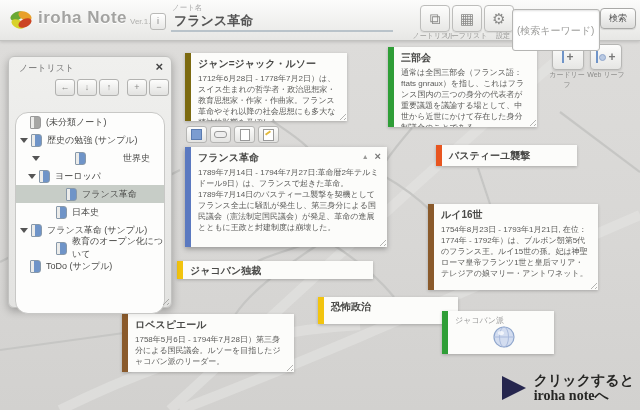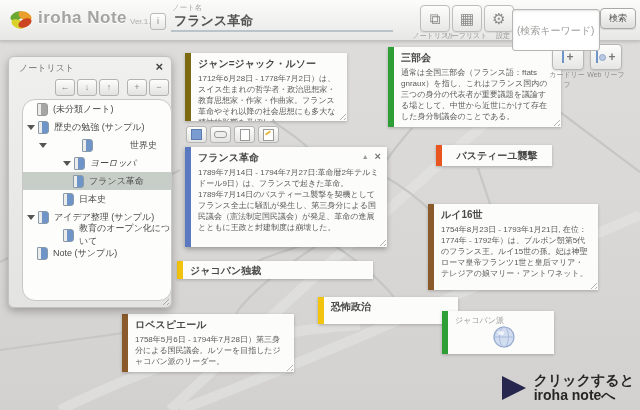--- a/index.html
+++ b/index.html
@@ -48,24 +48,24 @@
 
   
   .card{position:absolute;background:#fcfcfa;z-index:3;box-shadow:0 1px 3px rgba(0,0,0,.22);
         border-left:6px solid #999;padding:4px 7px 4px 7px;box-sizing:border-box;overflow:hidden;}
   .card .ttl{font-size:10px;font-weight:bold;color:#4a4a48;margin-bottom:2px;}
   .card .bdy{font-size:8px;line-height:11px;color:#5a5a58;white-space:pre-line;}
   .grip{position:absolute;right:1px;bottom:1px;width:9px;height:9px;
         background:repeating-linear-gradient(135deg,transparent 0 2px,#b3b3b1 2px 3px);
         clip-path:polygon(100% 0,100% 100%,0 100%);}
   .c0{left:185px;top:53px;width:162px;height:68px;border-left-color:#7c6a10;}
-  .c1{left:388px;top:47px;width:173px;height:80px;border-left-color:#2f9e37;}
+  .c1{left:388px;top:47px;width:149px;height:80px;border-left-color:#2f9e37;}
   .c2{left:185px;top:147px;width:202px;height:100px;border-left-color:#5b79c0;
       box-shadow:0 2px 5px rgba(0,0,0,.3);z-index:4;}
-  .c3{left:436px;top:145px;width:116px;height:21px;border-left-color:#e8551f;padding-top:4px;text-align:center;}
+  .c3{left:436px;top:145px;width:141px;height:21px;border-left-color:#e8551f;padding-top:4px;}
   .c4{left:428px;top:204px;width:170px;height:86px;border-left-color:#8a5a2b;}
   .c5{left:177px;top:261px;width:196px;height:18px;border-left-color:#f2c40f;padding-top:3px;}
   .c6{left:318px;top:297px;width:140px;height:27px;border-left-color:#f2c40f;padding-top:3px;}
   .c7{left:122px;top:314px;width:172px;height:58px;border-left-color:#8a5a2b;}
   .c8{left:442px;top:311px;width:112px;height:43px;border-left-color:#2f9e37;}
   .c8 .ttl{font-size:8px;color:#999;font-weight:normal;}
   .cardIcons{position:absolute;right:6px;top:5px;display:flex;gap:6px;align-items:center;}
   .collapseTri{font-size:7px;color:#9a9a98;}
   .closeX{font-size:11px;font-weight:bold;color:#777;line-height:9px;}
 
@@ -84,39 +84,39 @@
 
   
   #sidebar{position:absolute;left:8px;top:56px;width:162px;height:250px;z-index:10;
            background:linear-gradient(#f0f0ee,#e3e3e1);border:1px solid #c2c2c0;border-radius:6px;
            box-shadow:0 3px 8px rgba(0,0,0,.28);}
   #sbTitle{position:absolute;left:10px;top:5px;font-size:9px;color:#777;}
   #sbClose{position:absolute;right:8px;top:2px;font-size:13px;font-weight:bold;color:#444;}
   .sbBtn{position:absolute;top:22px;width:18px;height:15px;border:1px solid #b2b2b0;border-radius:3px;
          background:linear-gradient(#fdfdfc,#e2e2e0);color:#8a8a88;font-size:9px;text-align:center;
          line-height:14px;}
-  #sbList{position:absolute;left:6px;top:42px;width:148px;height:200px;background:#fdfdfc;
-          border:1px solid #c8c8c6;border-radius:13px;overflow:hidden;margin-left:7px;}
+  #sbList{position:absolute;left:6px;top:55px;width:148px;height:200px;background:#fdfdfc;
+          border:1px solid #c8c8c6;border-radius:13px;overflow:hidden;}
   .row{position:relative;height:18px;display:flex;align-items:center;font-size:9px;color:#4a4a48;}
   .row.sel{background:#c7cdc7;}
   .tri{width:0;height:0;border-left:4px solid transparent;border-right:4px solid transparent;
        border-top:5px solid #555;margin-right:3px;flex:0 0 auto;}
   .nb{width:11px;height:13px;border-radius:1px 3px 3px 1px;flex:0 0 auto;margin-right:5px;
       background:linear-gradient(90deg,#ececea 0 3px,#6f94c8 3px);border:1px solid #8899aa;box-sizing:border-box;}
   .nb.gray{background:linear-gradient(90deg,#ececea 0 3px,#a6a6a4 3px);border-color:#999;}
   .i0{padding-left:14px;} .i0a{padding-left:4px;}
   .i1{padding-left:40px;} .i1a{padding-left:16px;gap:32px;}
-  .i2a{padding-left:40px;font-style:italic;}
+  .i2a{padding-left:12px;}
   .i3{padding-left:50px;}
   #sbGrip{position:absolute;right:2px;bottom:2px;width:9px;height:9px;
           background:repeating-linear-gradient(135deg,transparent 0 2px,#a9a9a7 2px 3px);
           clip-path:polygon(100% 0,100% 100%,0 100%);}
 
   
-  #cta{position:absolute;right:6px;bottom:7px;display:flex;align-items:center;gap:8px;z-index:8;}
+  #cta{position:absolute;right:6px;bottom:7px;display:flex;align-items:center;gap:8px;z-index:8;font-family:Liberation Serif, serif;}
   #ctaTri{width:0;height:0;border-top:12px solid transparent;border-bottom:12px solid transparent;
           border-left:24px solid #26264e;}
   #ctaTxt{font-size:14px;font-weight:bold;color:#262624;line-height:1.08;}
 </style>
 </head>
 <body>
 
 <div id="stage">
 
   <svg id="lines" width="640" height="410" viewBox="0 0 640 410">
@@ -212,29 +212,29 @@
         <span class="nb"></span>
         <span>フランス革命</span>
         </div>
       <div class="row i1">
         <span class="nb"></span>
         <span>日本史</span>
         </div>
       <div class="row i0a">
         <span class="tri"></span>
         <span class="nb"></span>
-        <span>アイデア整理 (サンプル)</span>
+        <span>フランス革命 (サンプル)</span>
         </div>
       <div class="row i1">
         <span class="nb"></span>
         <span>教育のオープン化について</span>
         </div>
       <div class="row i0">
         <span class="nb"></span>
-        <span>Note (サンプル)</span>
+        <span>ToDo (サンプル)</span>
         </div>
     </div>
     <div id="sbGrip"></div>
   </div>
 
   <div class="card c0">
     <div class="ttl">ジャン=ジャック・ルソー</div>
     <div class="bdy">1712年6月28日 - 1778年7月2日）は、スイス生まれの哲学者・政治思想家・教育思想家・作家・作曲家。フランス革命やそれ以降の社会思想にも多大な精神的影響を及ぼした。</div>
     <div class="grip"></div>
   </div>

